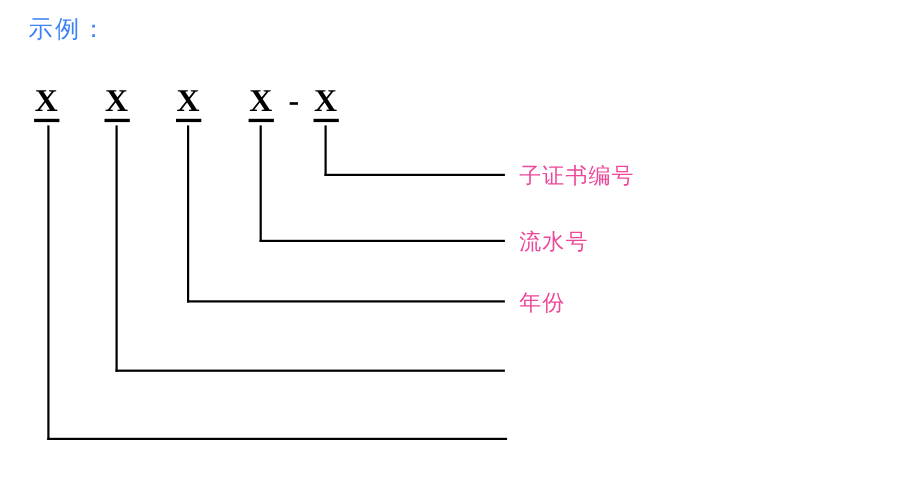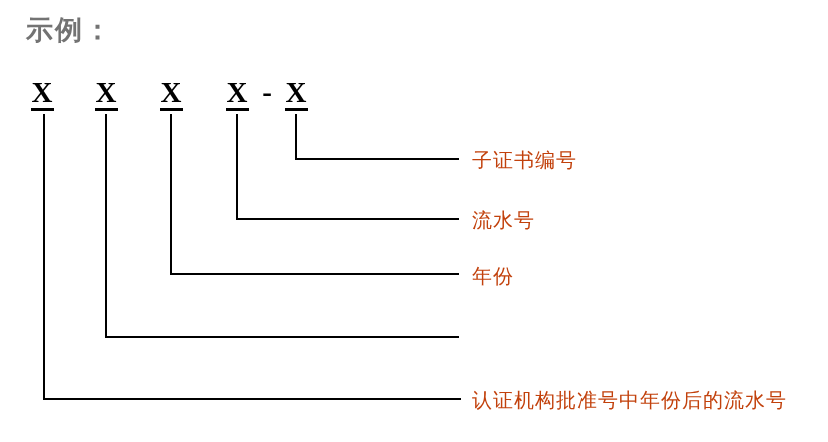--- a/index.html
+++ b/index.html
@@ -10,25 +10,24 @@
     height: 442px;
     background: #ffffff;
     overflow: hidden;
     font-family: "Liberation Serif", "DejaVu Serif", serif;
     color: #000000;
   }
   .heading {
     position: absolute;
     left: 26px;
     top: 12px;
-    font-size: 27px;
+    font-size: 22px;
     letter-spacing: 2px;
-    color: #737373;
+    color: #3b82f6;
     white-space: nowrap;
-    font-weight: bold;
   }
   .code-char {
     position: absolute;
     top: 78px;
     transform: translateX(-50%);
     font-size: 29px;
     font-weight: bold;
     line-height: 28px;
     color: #000;
   }
@@ -80,21 +79,21 @@
   .hline.h3 { left: 170px; top: 273px; width: 289px; }
   .hline.h4 { left: 105px; top: 336px; width: 354px; }
   .hline.h5 { left: 43px;  top: 398px; width: 418px; }
   .anno {
     position: absolute;
     left: 472px;
     font-size: 20px;
     letter-spacing: 1px;
     line-height: 22px;
     white-space: nowrap;
-    color: #c2410c;
+    color: #ec4899;
   }
   .anno.a1 { top: 149px; }
   .anno.a2 { top: 209px; text-align: center; }
   .anno.a3 { top: 265px; }
   .anno.a4 { top: 327px; }
   .anno.a5 { top: 389px; }
 </style>
 </head>
 <body>
 
@@ -123,15 +122,14 @@
 
   <div class="hline h1"></div>
   <div class="hline h2"></div>
   <div class="hline h3"></div>
   <div class="hline h4"></div>
   <div class="hline h5"></div>
 
   <div class="anno a1">子证书编号</div>
   <div class="anno a2">流水号</div>
   <div class="anno a3">年份</div>
-  <div class="anno a5">认证机构批准号中年份后的流水号</div>
 
 </div>
 
 </body></html>

